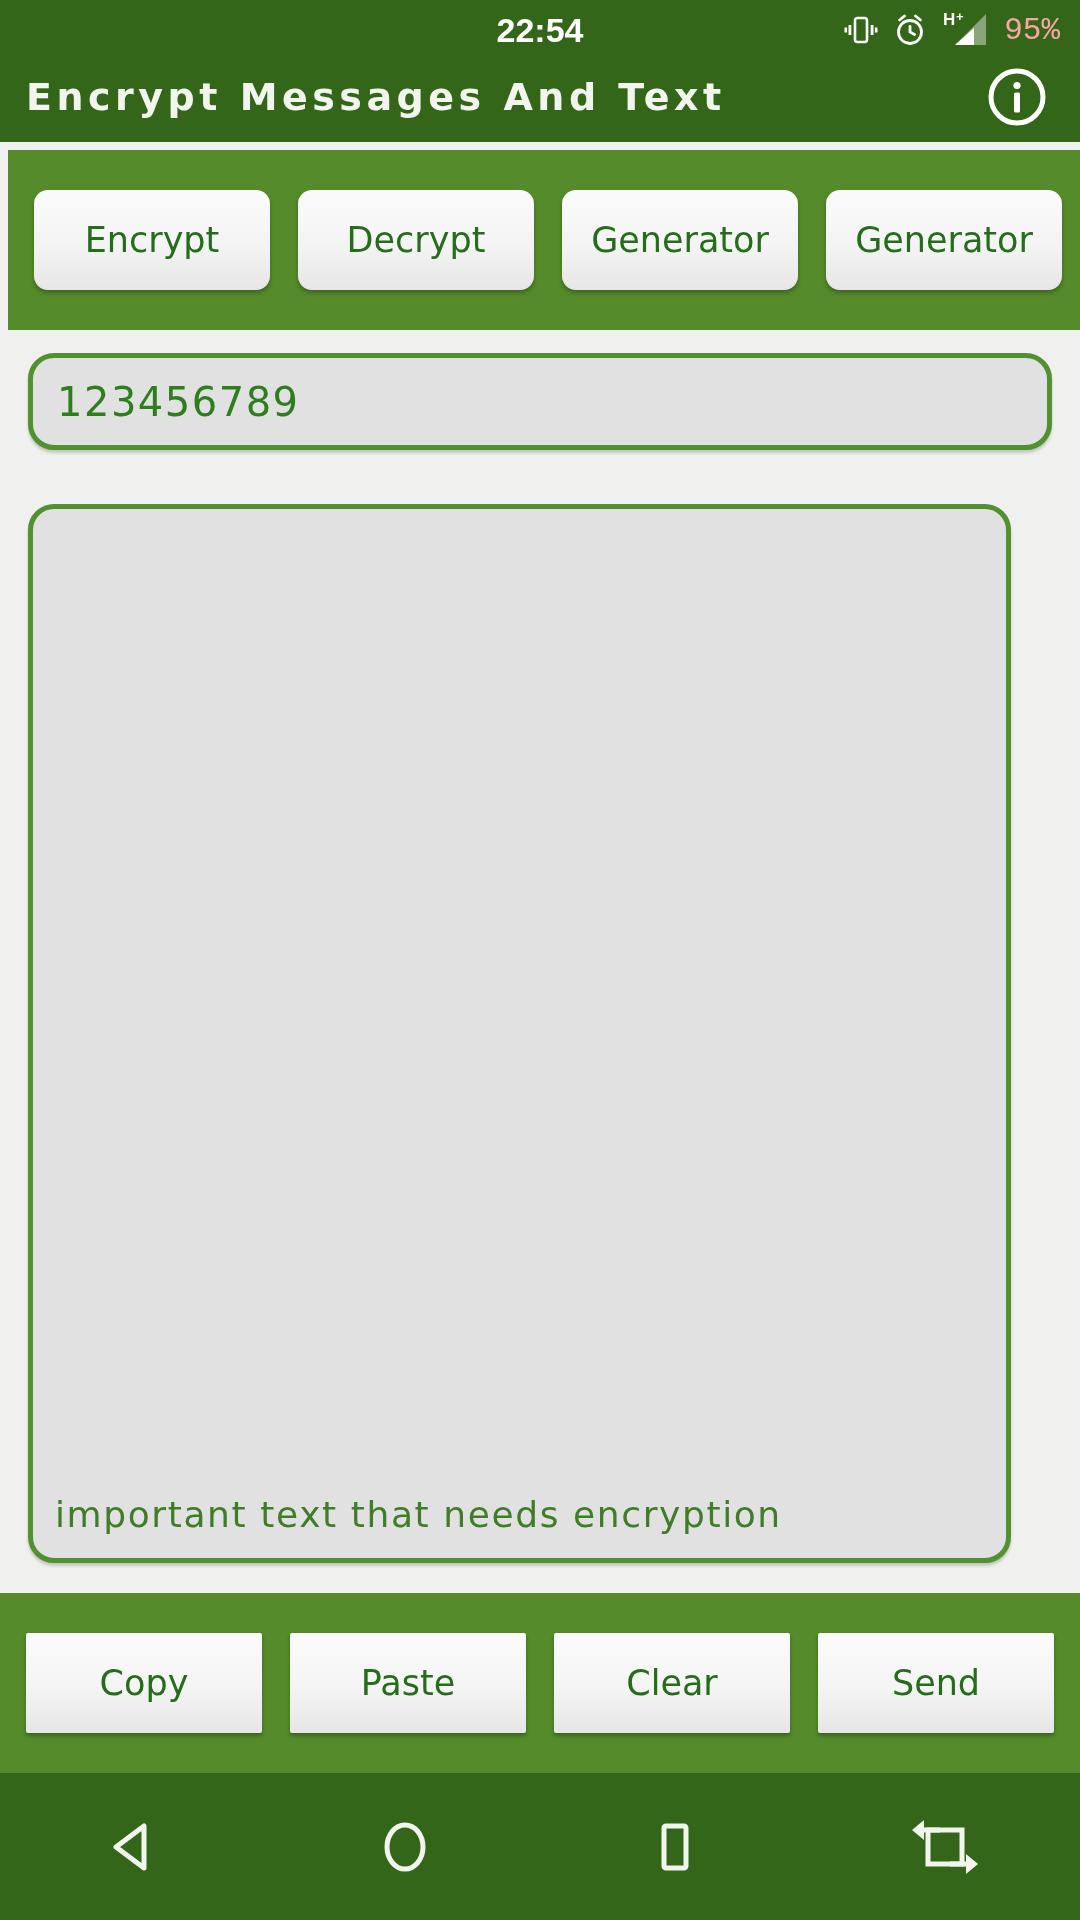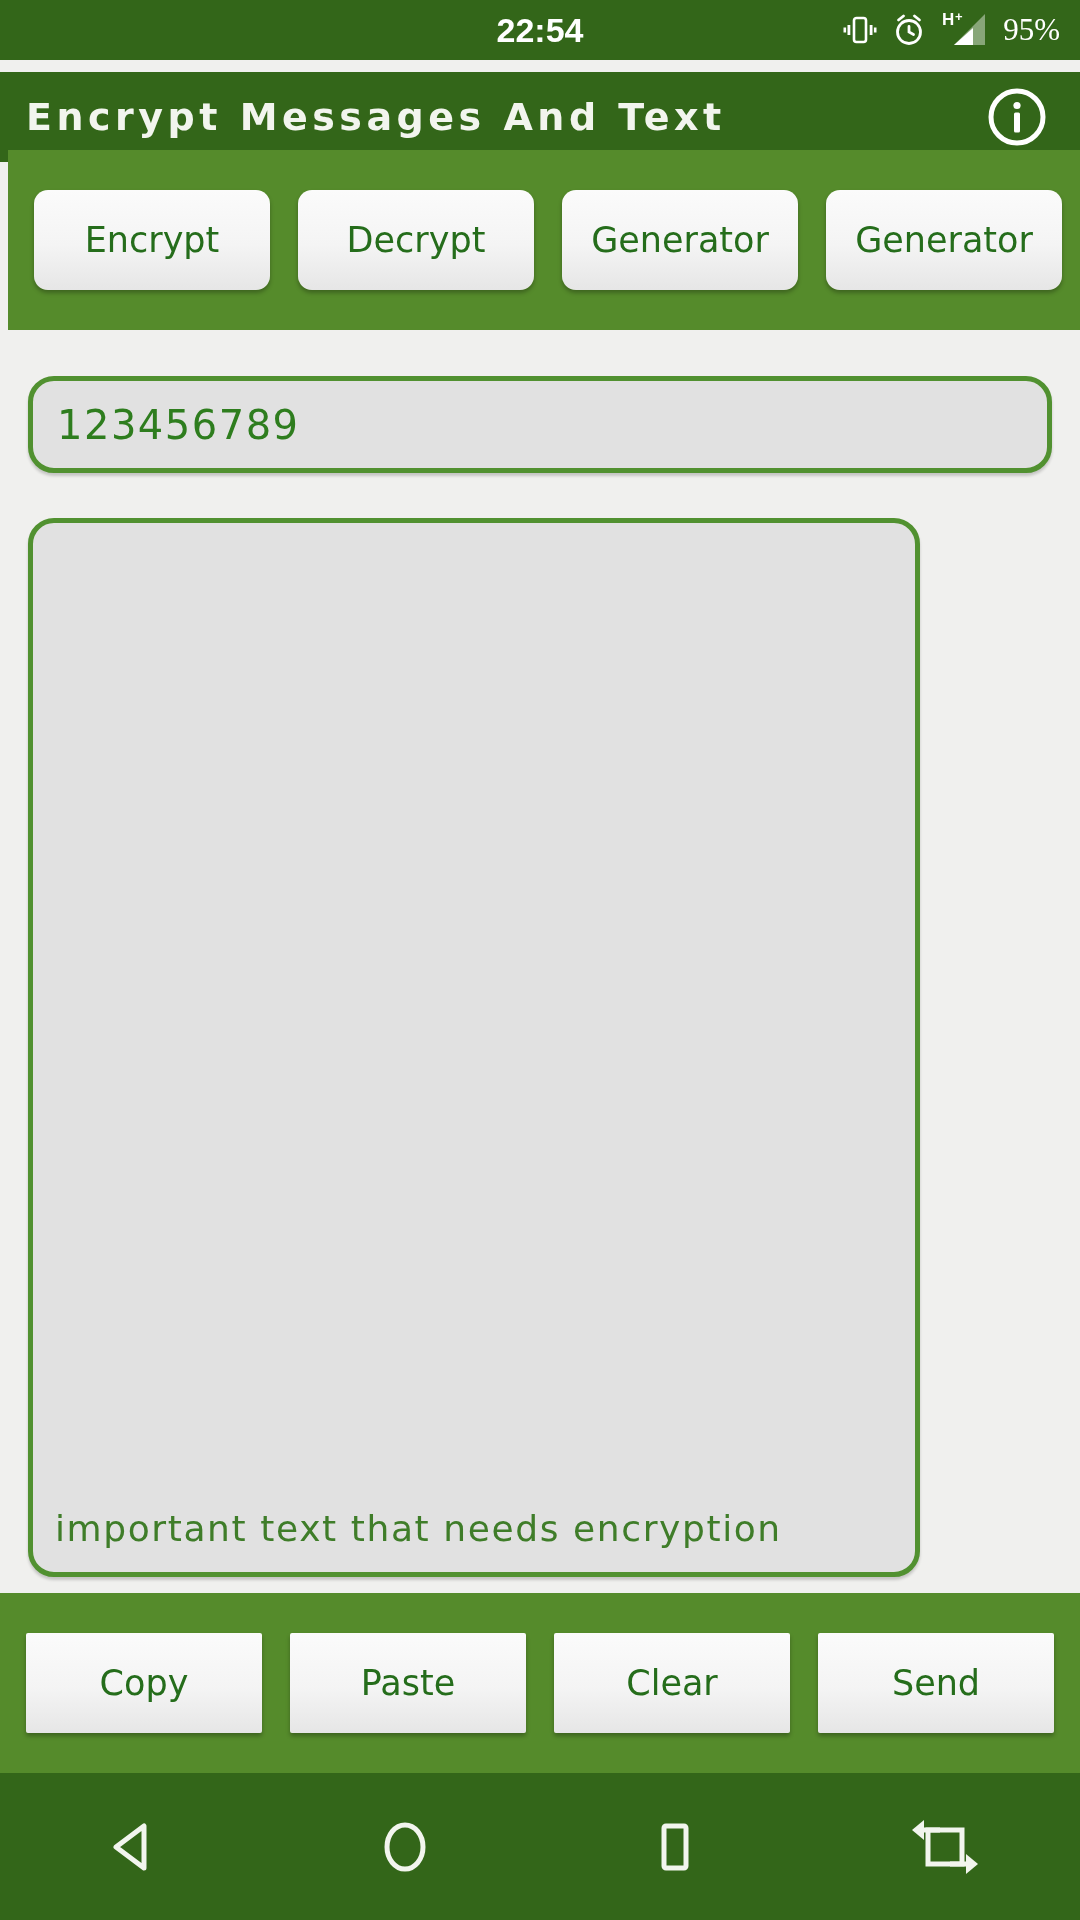--- a/index.html
+++ b/index.html
@@ -21,27 +21,27 @@
     color:#ffffff; font-size:34px; font-weight:bold;
     font-family:"Liberation Sans", sans-serif;
     letter-spacing:0px;
   }
   .status-right{
     position:absolute; right:20px; top:0; height:60px;
     display:flex; align-items:center; gap:14px;
   }
   .status-right svg{ display:block; }
   .batt-pct{
-    color:#ffffff; font-size:31px;
-    font-family:Liberation Serif, serif;
+    color:#fca5a5; font-size:31px;
+    font-family:Liberation Mono, monospace;
   }
 
   
   .appbar{
-    position:absolute; left:0; top:72px; width:1080px; height:90px;
+    position:absolute; left:0; top:52px; width:1080px; height:90px;
     background:#336619;
     display:flex; align-items:center;
   }
   .app-title{
     color:#f2f5ee; font-size:38px; font-weight:bold;
     letter-spacing:4.5px;
     margin-left:26px;
     font-family:"DejaVu Sans", sans-serif;
   }
   .info-btn{
@@ -77,34 +77,34 @@
     position:absolute; left:0; top:330px; width:1080px; height:1263px;
     background:#f0f0ee;
   }
   .field{
     background:#e1e1e1;
     border:5px solid #519130;
     border-radius:26px;
     box-shadow:0 3px 3px rgba(0,0,0,0.18);
   }
   .short-field{
-    position:absolute; left:28px; top:46px;
+    position:absolute; left:28px; top:23px;
     width:1024px; height:97px;
     display:flex; align-items:center;
     padding:16px 24px;
     cursor:text;
   }
   .short-field .val{
     color:#2e7d1e; font-size:40px;
     letter-spacing:1.5px;
     font-family:"DejaVu Sans", sans-serif;
   }
   .big-field{
-    position:absolute; left:28px; top:188px;
-    width:892px; height:1059px;
+    position:absolute; left:28px; top:174px;
+    width:983px; height:1059px;
     display:flex; align-items:flex-end;
     padding:4px 22px 22px 22px;
     cursor:text;
   }
   .big-field .val{
     color:#3f7d29; font-size:36px;
     letter-spacing:1.6px;
     font-family:"DejaVu Sans", sans-serif;
     line-height:1.2;
   }

